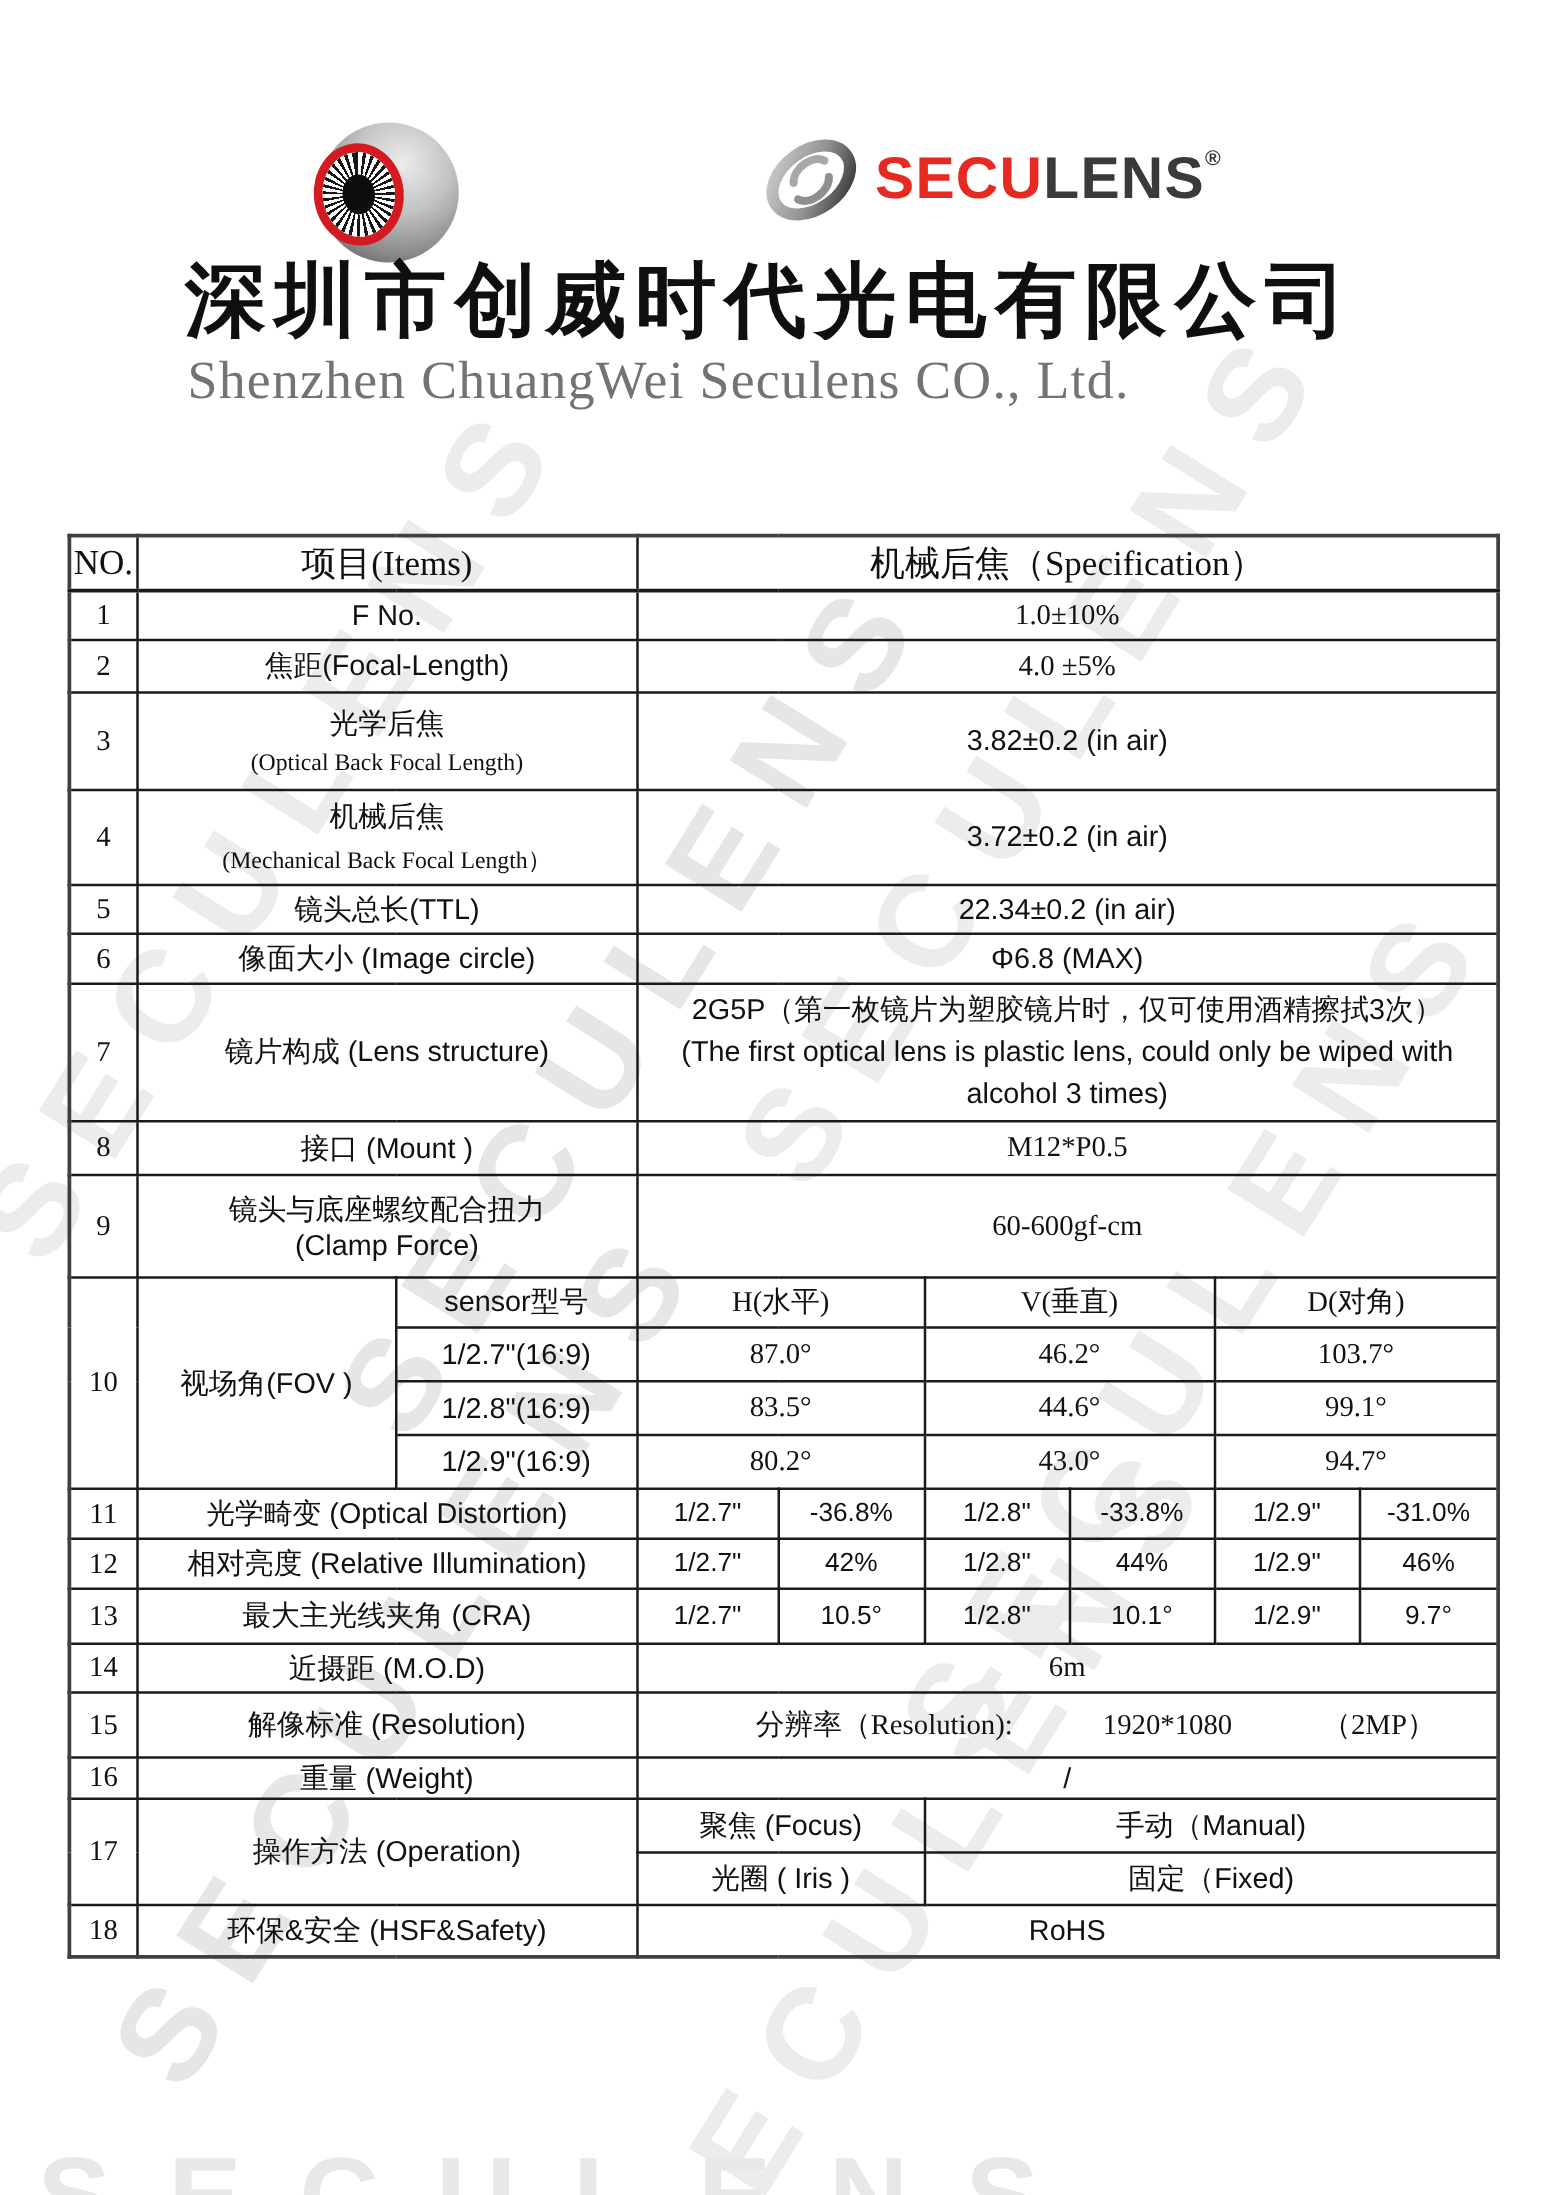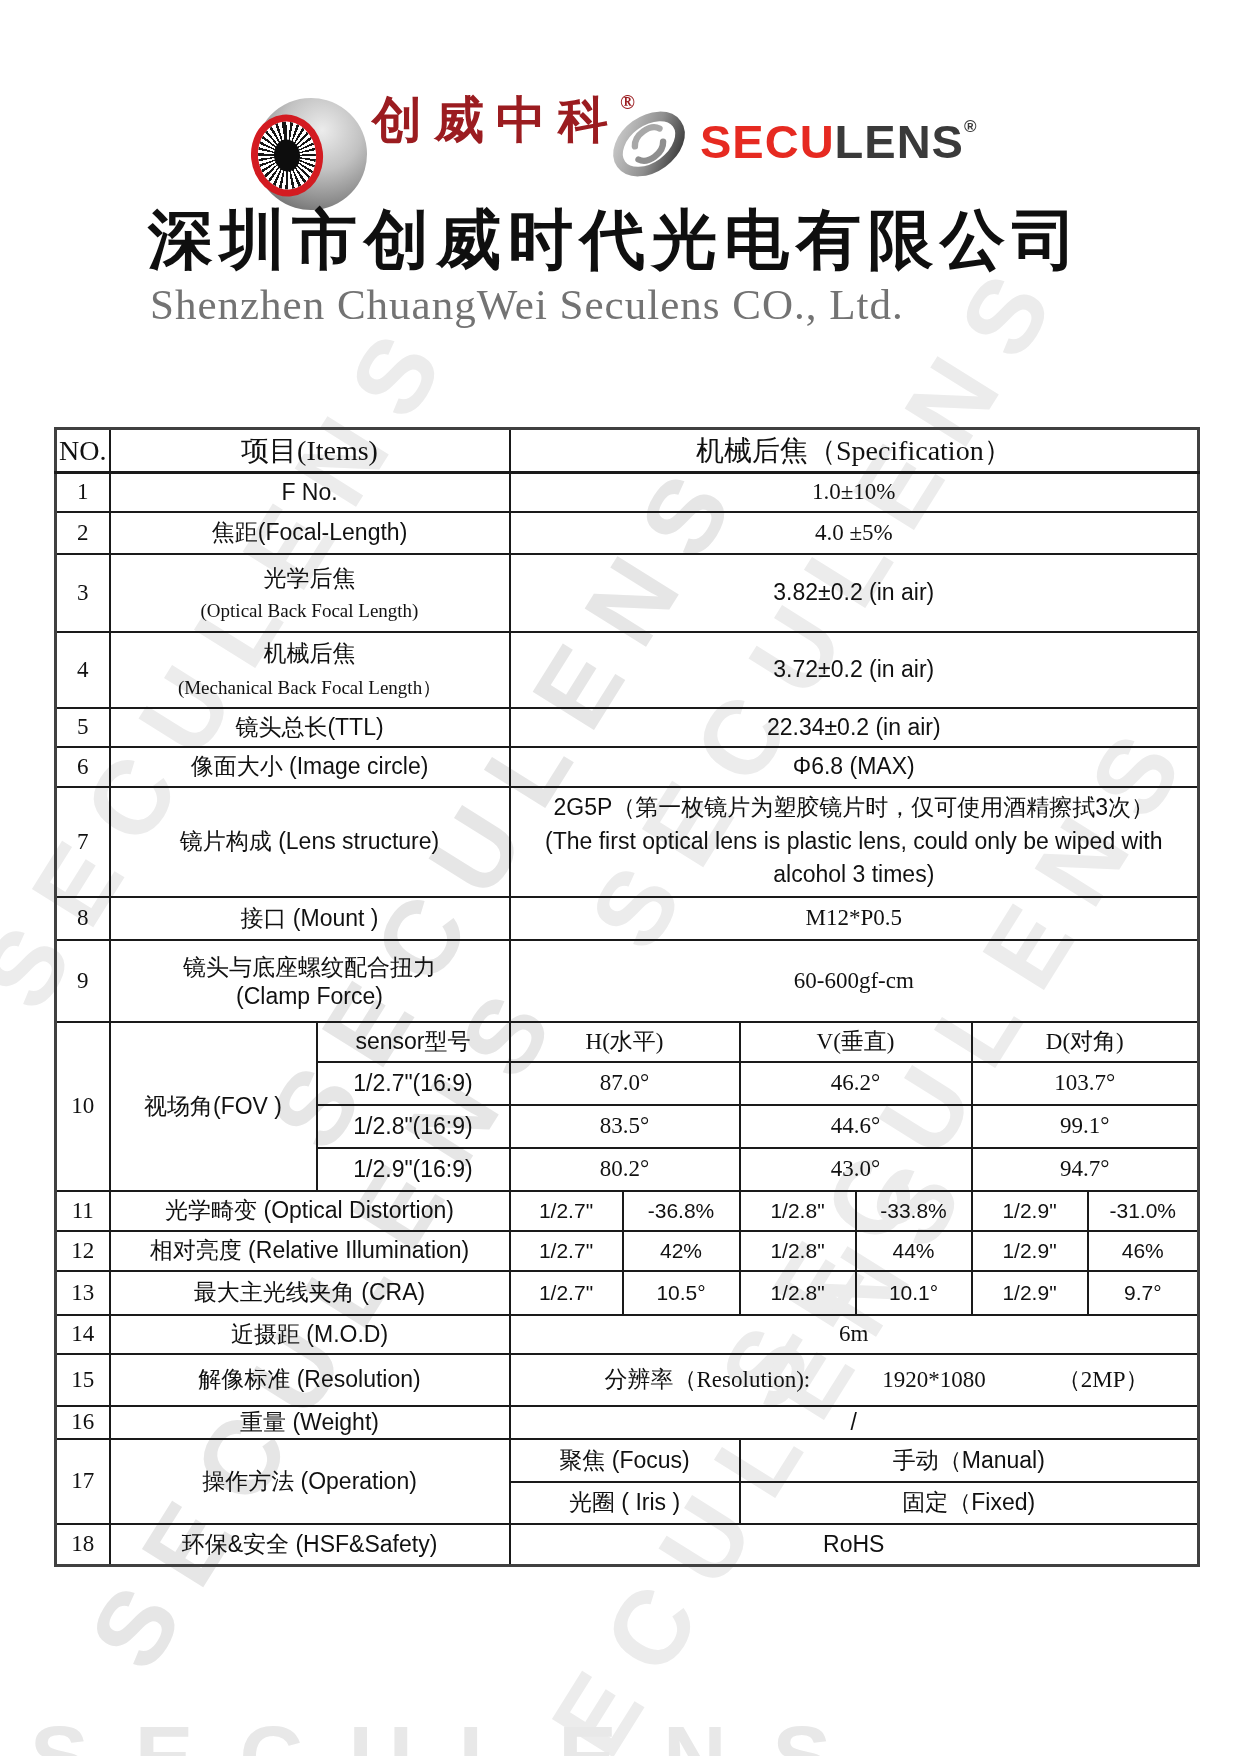--- a/index.html
+++ b/index.html
@@ -94,21 +94,20 @@
 <div class="wm flat" style="left:30px;top:1706px;">SECULENS</div>
 
 <div class="hdr cwzk-lens">
   <div class="lens-sphere"></div>
   <div class="lens-iris">
     <div class="lens-spokes"></div>
     <div class="lens-pupil"></div>
   </div>
 </div>
 <div class="hdr cwzk-text">
-  <div class="cwzk-cn"><span>创威中科</span><span class="cwzk-reg">®</span></div>
 </div>
 
 <div class="hdr sec-swirl">
   <svg width="82" height="80" viewBox="0 0 100 100">
     <defs>
       <linearGradient id="sg" x1="0" y1="0" x2="1" y2="1">
         <stop offset="0" stop-color="#cfcfcf"></stop>
         <stop offset="0.55" stop-color="#8f8f8f"></stop>
         <stop offset="1" stop-color="#2f2f2f"></stop>
       </linearGradient>

